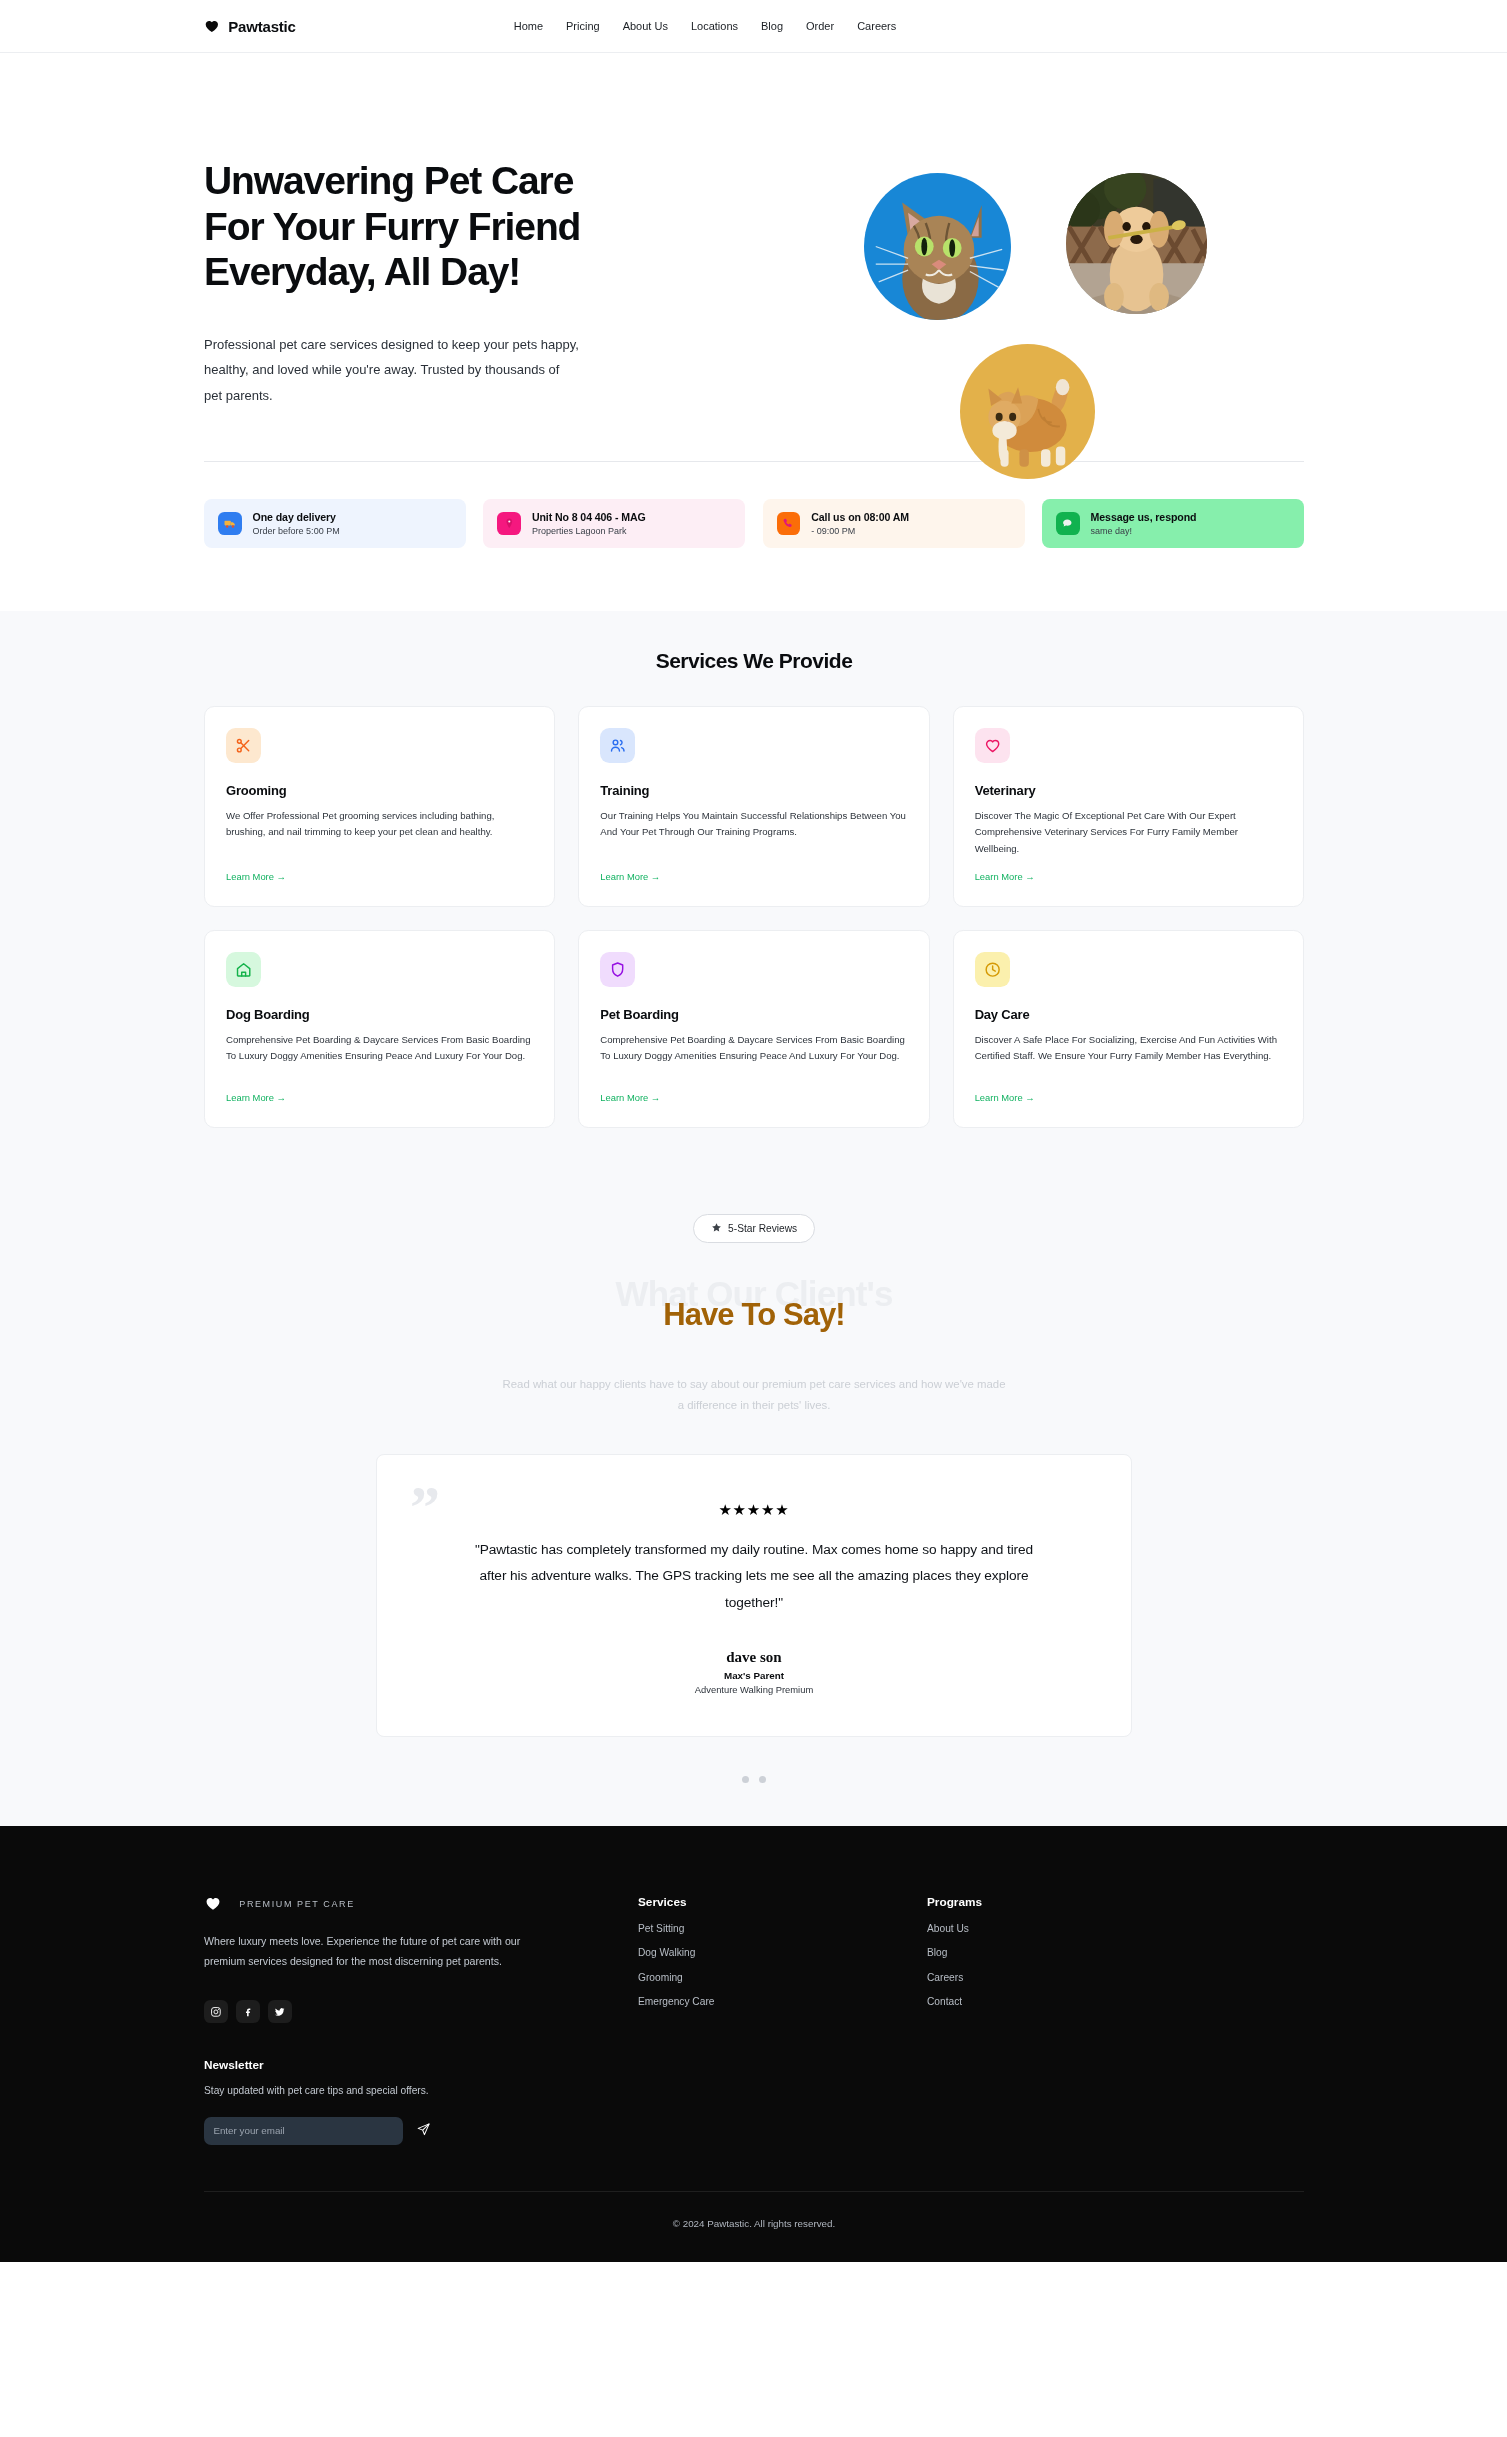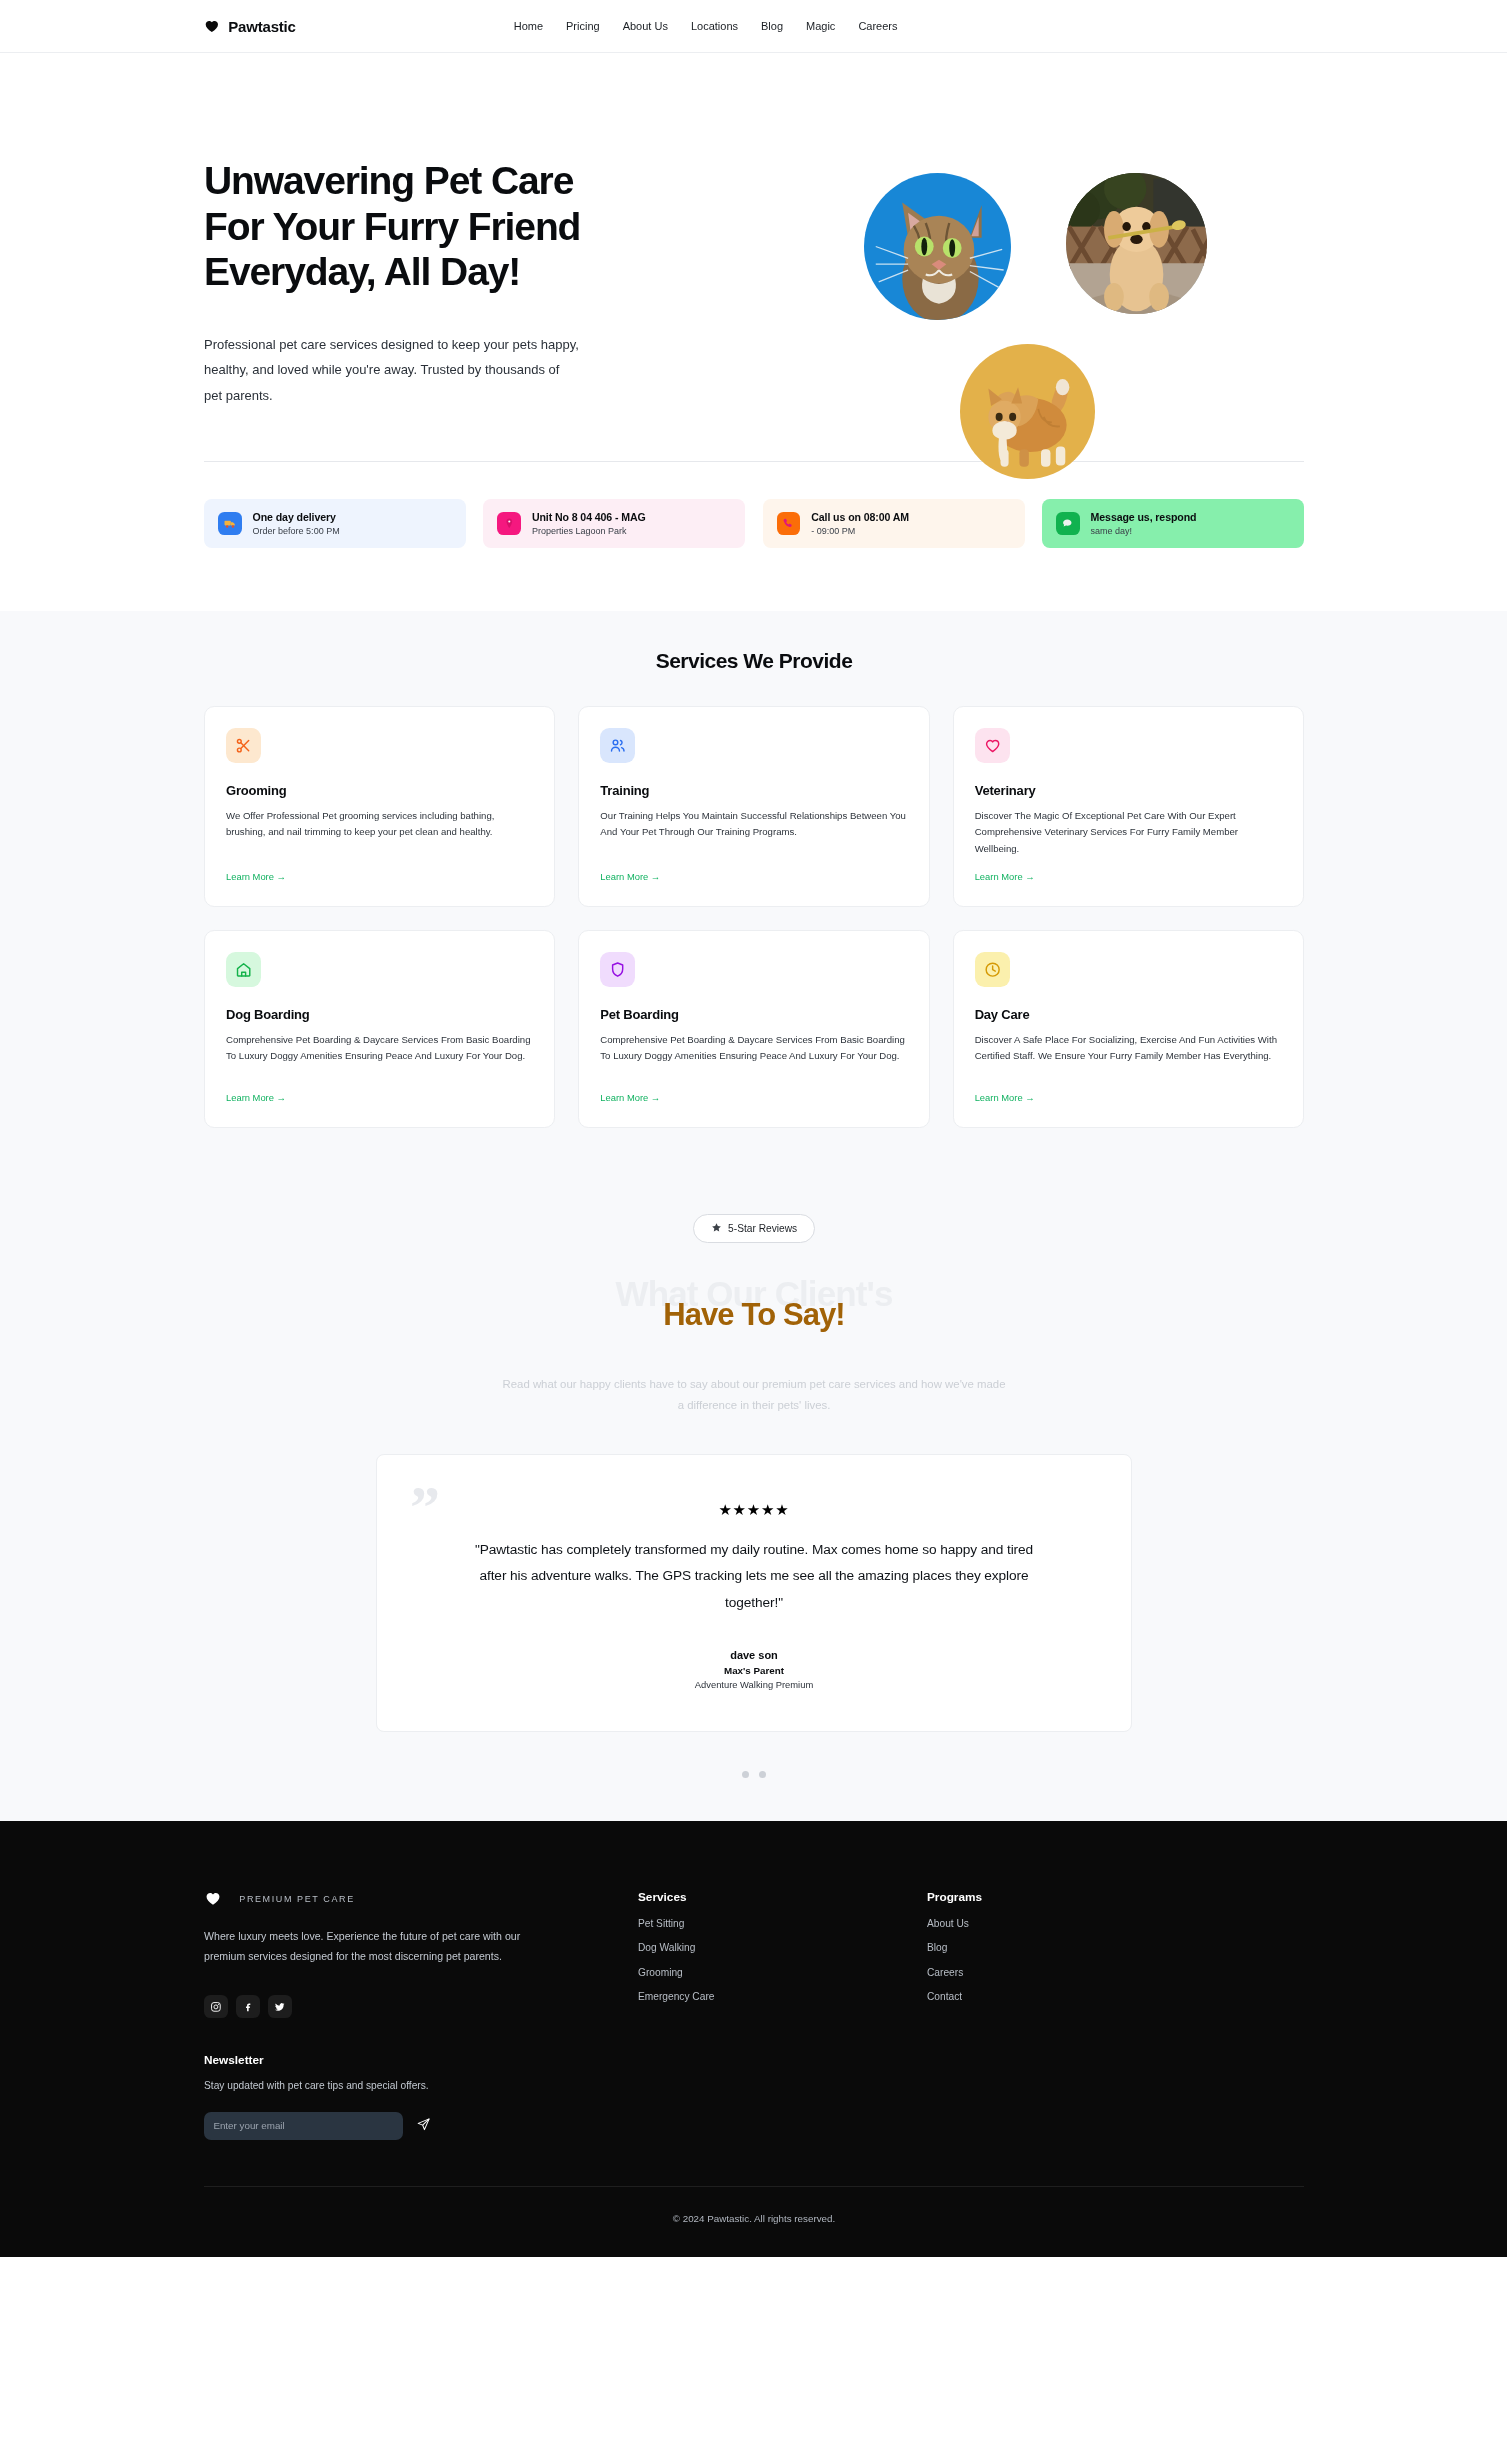--- a/index.html
+++ b/index.html
@@ -205,21 +205,21 @@
     font-weight: 700;
   }
   .stars { font-size: 15px; letter-spacing: 0.8px; color: #000; }
   .testi-quote {
     margin-top: 17.3px;
     font-size: 13.7px;
     line-height: 1.94;
     color: #0f1318;
     letter-spacing: -0.1px;
   }
-  .testi-name { margin-top: 33px; font-size: 11px; font-weight: 700; color: #0a0c0f; }
+  .testi-name { margin-top: 33px; font-size: 15px; font-weight: 700; color: #0a0c0f; font-family: Liberation Serif, serif; }
   .testi-role { margin-top: 3.9px; font-size: 9.8px; font-weight: 700; color: #0a0c0f; }
   .testi-plan { margin-top: 3.1px; font-size: 9.4px; color: #2e343c; }
 
   .arrow-btn {
     position: absolute;
     top: 156px;
     width: 27px; height: 27px;
     border-radius: 50%;
     background: #fff;
     border: 0.8px solid #eceef1;
@@ -297,21 +297,21 @@
           </svg>
       </span>
       <span class="brand-name">Pawtastic</span>
     </div>
     <div class="nav-links">
       <a class="nav-link" href="#">Home</a>
       <a class="nav-link" href="#">Pricing</a>
       <a class="nav-link" href="#">About Us</a>
       <a class="nav-link" href="#">Locations</a>
       <a class="nav-link" href="#">Blog</a>
-      <a class="nav-link" href="#">Magic</a>
+      <a class="nav-link" href="#">Order</a>
       <a class="nav-link" href="#">Careers</a>
     </div>
   </nav>
 
   <section class="hero">
     <div class="hero-left">
       <h1 class="hero-title">Unwavering Pet Care
 For Your Furry Friend
 Everyday, All Day!</h1>
       <p class="hero-sub">Professional pet care services designed to keep your pets happy, healthy, and loved while you're away. Trusted by thousands of pet parents.</p>

